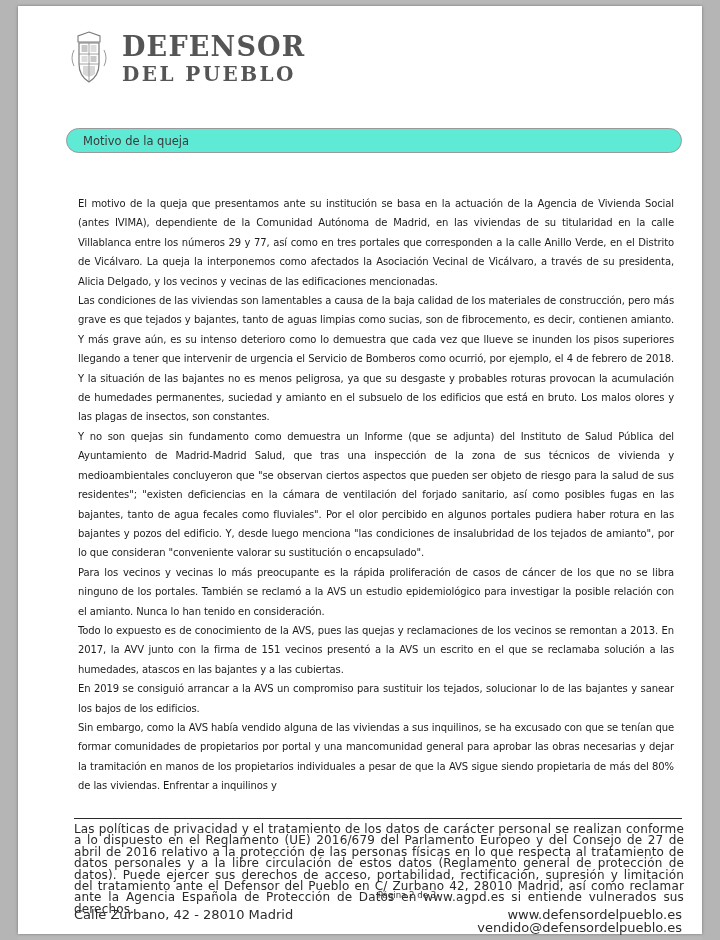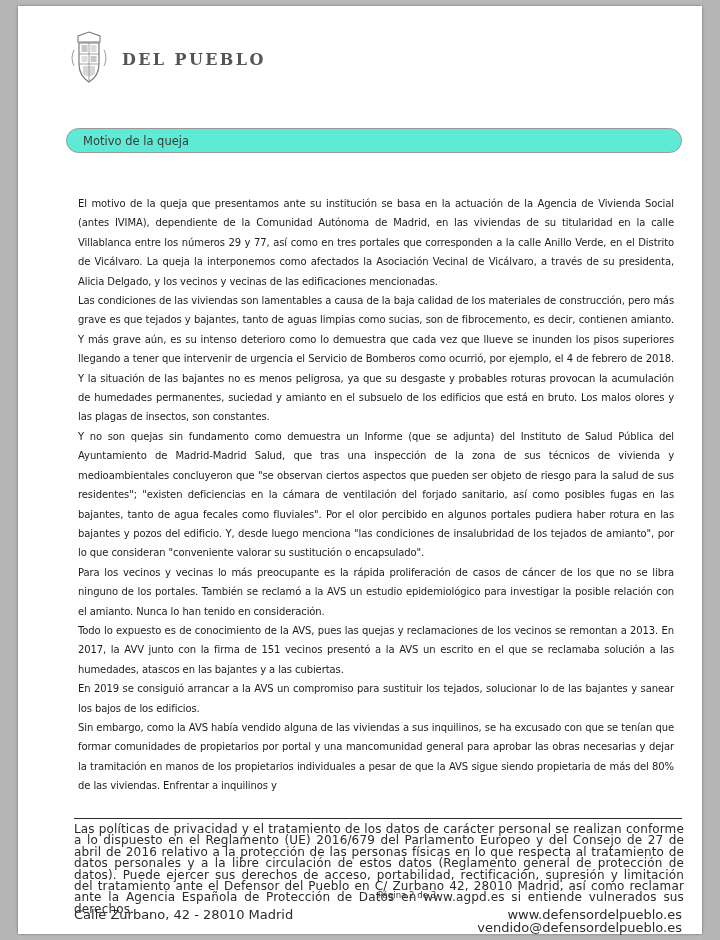--- a/index.html
+++ b/index.html
@@ -55,21 +55,21 @@
   }
   .logo-text .l1 {
     font-family: "DejaVu Serif", serif;
     font-size: 27px;
     letter-spacing: 1.2px;
     font-weight: 700;
     color: #555;
   }
   .logo-text .l2 {
     font-family: "DejaVu Serif", serif;
-    font-size: 16px;
+    font-size: 20px;
     letter-spacing: 2.4px;
     font-weight: 700;
     color: #555;
     margin-top: 4px;
   }
 
   
   .section-pill {
     position: absolute;
     left: 48px;
@@ -172,20 +172,21 @@
         <rect x="15.5" y="15" width="6" height="7" fill="#9b9b9b" opacity="0.55"></rect>
         <rect x="24.5" y="15" width="6" height="7" fill="#9b9b9b" opacity="0.35"></rect>
         <rect x="15.5" y="26" width="6" height="6" fill="#9b9b9b" opacity="0.35"></rect>
         <rect x="24.5" y="26" width="6" height="6" fill="#9b9b9b" opacity="0.55"></rect>
         <path d="M17 36 L29 36 L29 44 Q23 49 17 44 Z" fill="#9b9b9b" opacity="0.4"></path>
         <path d="M8 20 Q4 28 8 36" fill="none" stroke="#9a9a9a" stroke-width="1"></path>
         <path d="M38 20 Q42 28 38 36" fill="none" stroke="#9a9a9a" stroke-width="1"></path>
       </svg>
     </div>
     <div class="logo-text">
+      <div class="l1">DEFENSOR</div>
       <div class="l2">DEL PUEBLO</div>
     </div>
   </div>
 
   <div class="section-pill">
     <span>Motivo de la queja</span>
   </div>
 
   <div class="body-text">
     <p>El motivo de la queja que presentamos ante su institución se basa en la actuación de la Agencia de Vivienda Social (antes IVIMA), dependiente de la Comunidad Autónoma de Madrid, en las viviendas de su titularidad en la calle Villablanca entre los números 29 y 77, así como en tres portales que corresponden a la calle Anillo Verde, en el Distrito de Vicálvaro. La queja la interponemos como afectados la Asociación Vecinal de Vicálvaro, a través de su presidenta, Alicia Delgado, y los vecinos y vecinas de las edificaciones mencionadas.</p>

